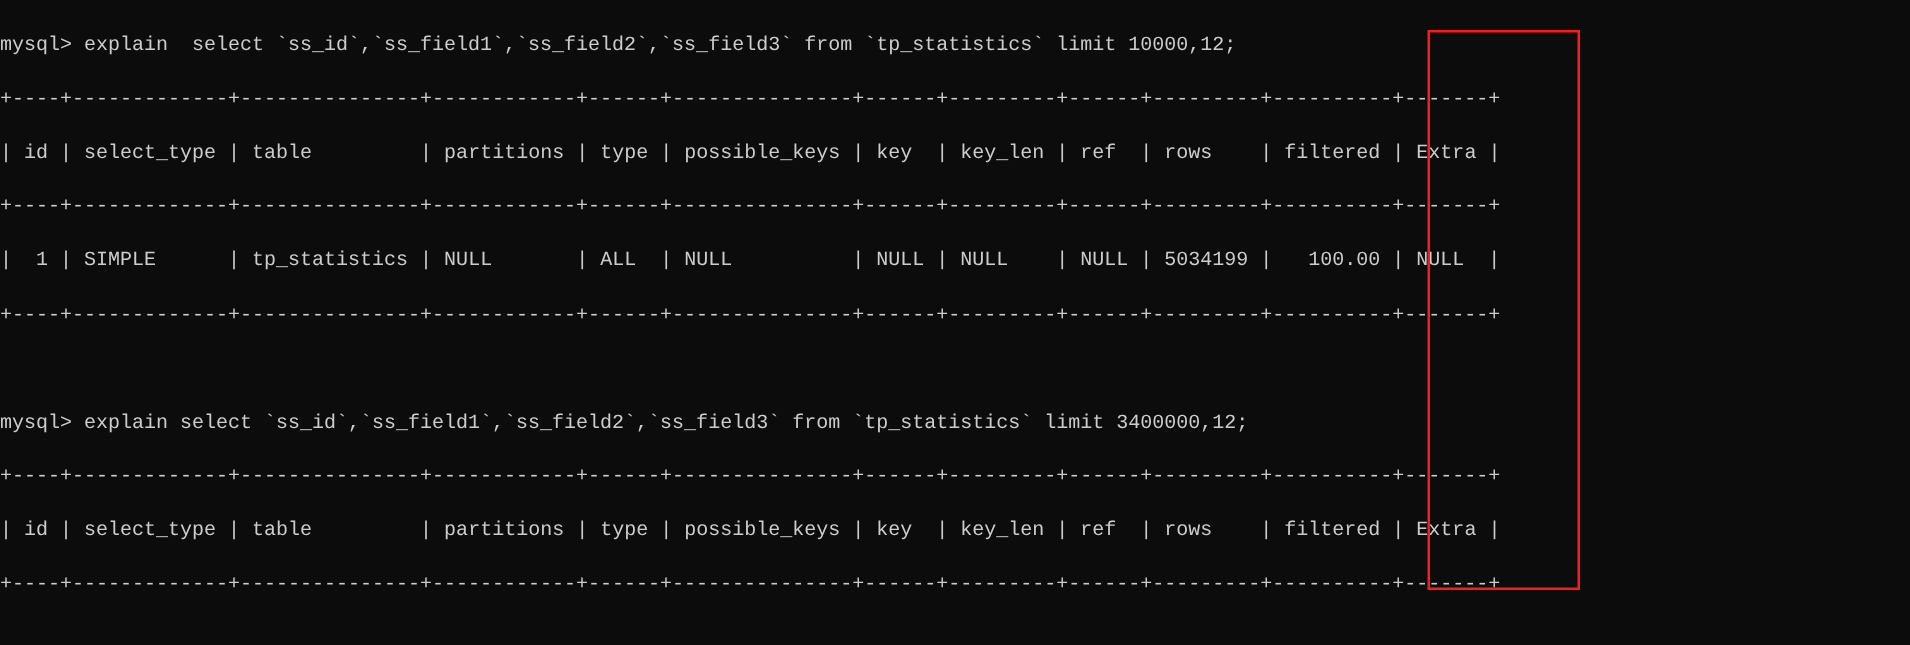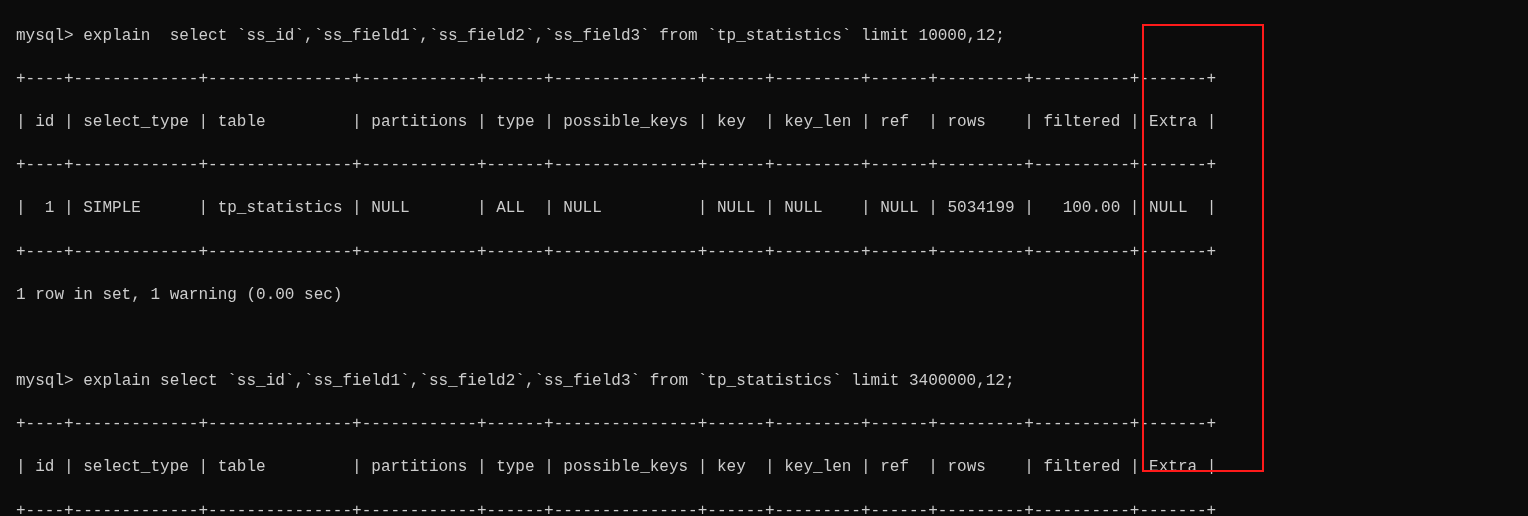--- a/index.html
+++ b/index.html
@@ -1,30 +1,29 @@
 <!DOCTYPE html>
 <html><head>
 <meta charset="utf-8">
 <style>
   html,body{margin:0;padding:0;background:#0c0c0c;color:#cccccc;font-family:"NSimSun","SimSun","Courier New",monospace;font-size:16px;line-height:1.35}
-  .terminal{width:1528px;height:516px;box-sizing:border-box;padding:4px 0 0 16px;white-space:pre;overflow:hidden;position:relative}
+  .terminal{width:1528px;height:516px;box-sizing:border-box;padding:4px 0 0 0;white-space:pre;overflow:hidden;position:relative}
   .line{display:block}
   .highlight-box{position:absolute;border:2px solid #ff1a1a;pointer-events:none}
 </style>
 </head>
 <body>
 
 <div class="terminal">
 <span class="line"><span>mysql&gt;</span> <span>explain  select `ss_id`,`ss_field1`,`ss_field2`,`ss_field3` from `tp_statistics` limit 10000,12;</span></span>
 <span class="line">+----+-------------+---------------+------------+------+---------------+------+---------+------+---------+----------+-------+</span>
 <span class="line">| <span>id</span> | <span>select_type</span> | <span>table</span>         | <span>partitions</span> | <span>type</span> | <span>possible_keys</span> | <span>key</span>  | <span>key_len</span> | <span>ref</span>  | <span>rows</span>    | <span>filtered</span> | <span>Extra</span> |</span>
 <span class="line">+----+-------------+---------------+------------+------+---------------+------+---------+------+---------+----------+-------+</span>
 <span class="line">|  <span>1</span> | <span>SIMPLE</span>      | <span>tp_statistics</span> | <span>NULL</span>       | <span>ALL</span>  | <span>NULL</span>          | <span>NULL</span> | <span>NULL</span>    | <span>NULL</span> | <span>5034199</span> |   <span>100.00</span> | <span>NULL</span>  |</span>
 <span class="line">+----+-------------+---------------+------------+------+---------------+------+---------+------+---------+----------+-------+</span>
-<span class="line">1 row in set, 1 warning (0.00 sec)</span>
 <span class="line"> </span>
 <span class="line"><span>mysql&gt;</span> <span>explain select `ss_id`,`ss_field1`,`ss_field2`,`ss_field3` from `tp_statistics` limit 3400000,12;</span></span>
 <span class="line">+----+-------------+---------------+------------+------+---------------+------+---------+------+---------+----------+-------+</span>
 <span class="line">| <span>id</span> | <span>select_type</span> | <span>table</span>         | <span>partitions</span> | <span>type</span> | <span>possible_keys</span> | <span>key</span>  | <span>key_len</span> | <span>ref</span>  | <span>rows</span>    | <span>filtered</span> | <span>Extra</span> |</span>
 <span class="line">+----+-------------+---------------+------------+------+---------------+------+---------+------+---------+----------+-------+</span>
 
 
 
 
 

